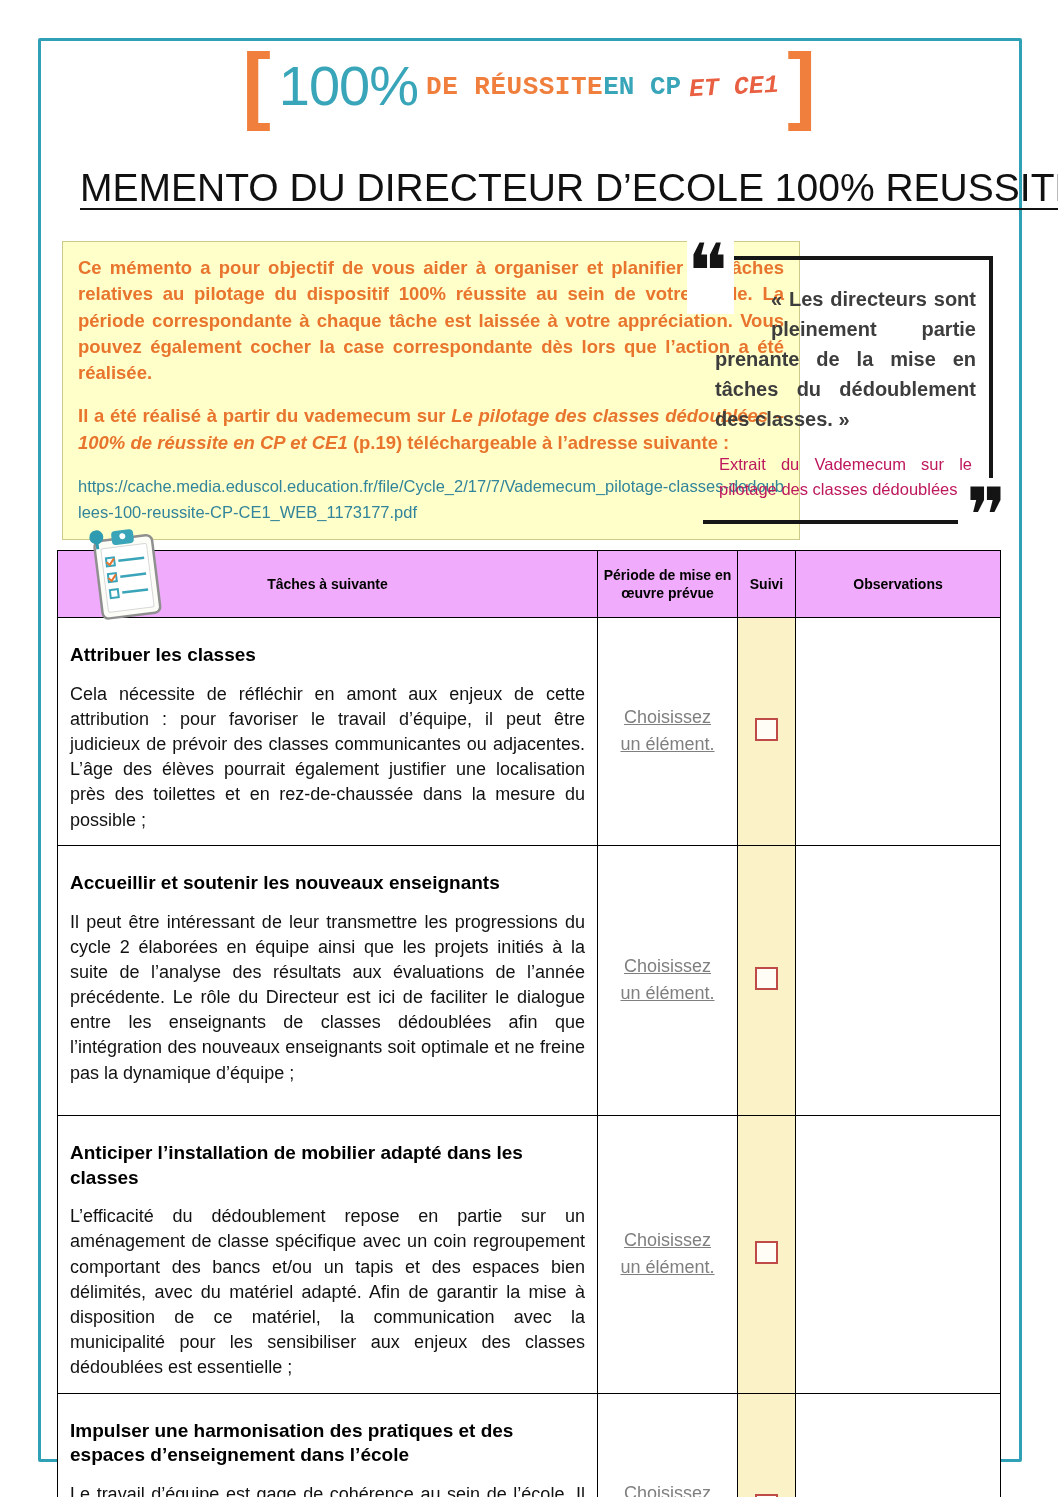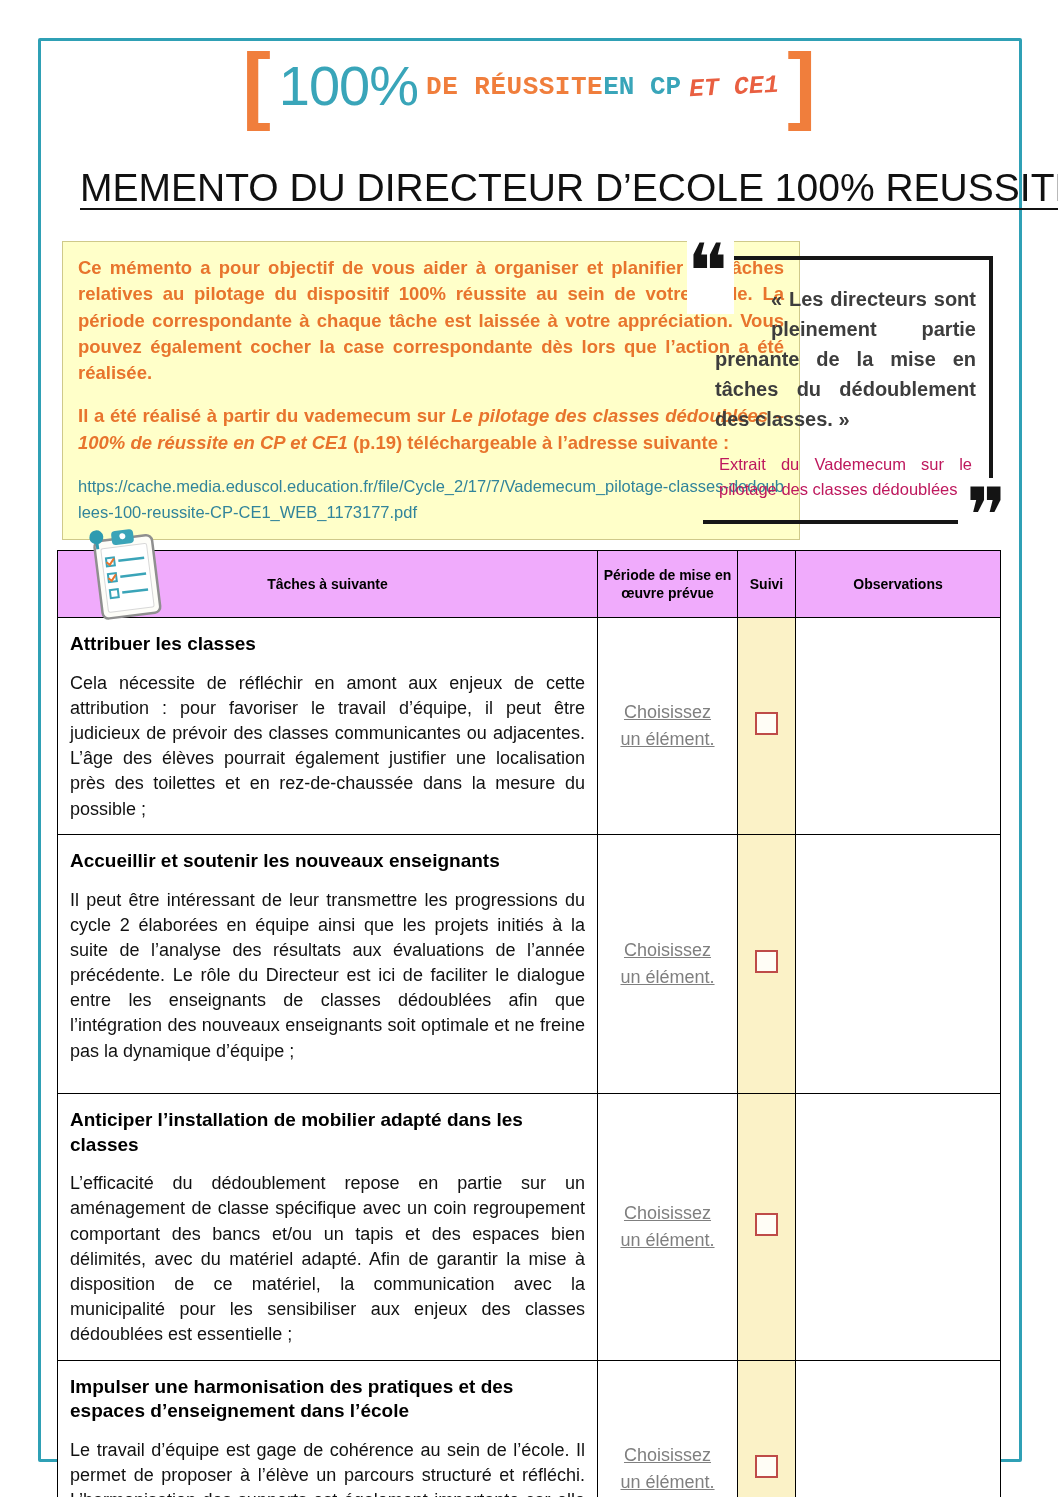--- a/index.html
+++ b/index.html
@@ -58,21 +58,21 @@
     border-collapse:collapse;table-layout:fixed;background:#fff;
   }
   .task-table col.c1{width:540px;} .task-table col.c2{width:140px;}
   .task-table col.c3{width:58px;}  .task-table col.c4{width:205px;}
   .task-table th{
     background:#f0abfc;border:1px solid #000;color:#000;
     font-size:14px;font-weight:700;text-align:center;vertical-align:middle;
     padding:2px 4px;height:62px;line-height:1.3;
   }
   .task-table td{border:1px solid #000;vertical-align:middle;background:#fff;}
-  td.task-cell{padding:8px 12px 12px 12px;vertical-align:top;}
+  td.task-cell{padding:19px 12px 12px 12px;vertical-align:top;}
   .task-title{font-weight:700;font-size:19px;margin:6px 0 14px 0;line-height:1.3;color:#000;}
   .task-desc{font-size:18px;margin:0;text-align:justify;line-height:1.4;color:#111;}
   td.period-cell{text-align:center;padding:0 14px;}
   .dropdown{color:#7F7F7F;font-size:18px;text-decoration:underline;cursor:pointer;line-height:1.5;display:inline-block;}
   td.suivi-cell{background:#FBF2C7;text-align:center;}
   .checkbox{display:inline-block;width:19px;height:19px;border:2px solid #BE4B48;background:#FFFDF6;cursor:pointer;}
   tr.r1 td{height:186px;} tr.r2 td{height:238px;} tr.r3 td{height:230px;} tr.r4 td{height:196px;}
 </style>
 </head>
 <body>

